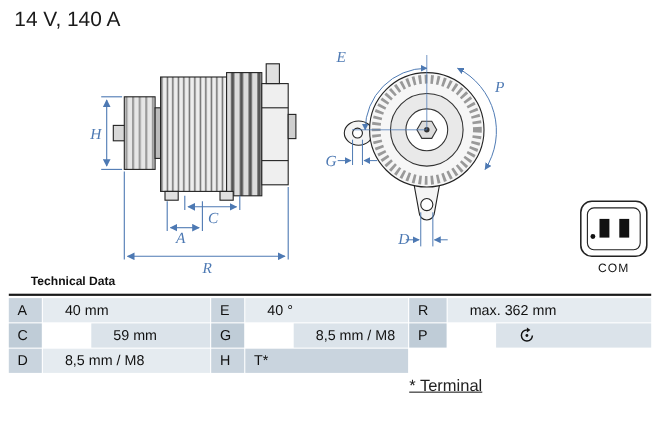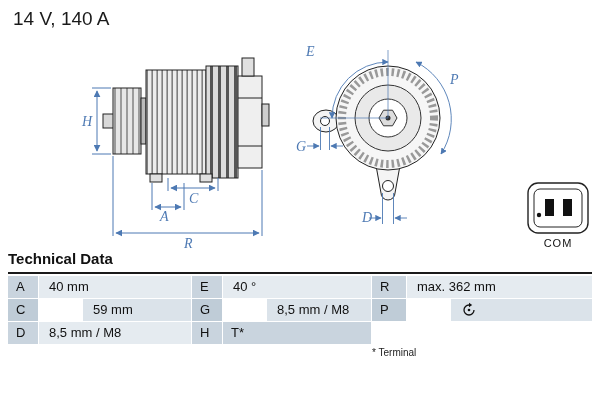--- a/index.html
+++ b/index.html
@@ -3,31 +3,31 @@
 <meta charset="utf-8">
 <style>
   html,body{margin:0;padding:0;}
   body{
     width:600px;height:400px;background:#ffffff;position:relative;overflow:hidden;
     font-family:"Liberation Sans",sans-serif;color:#111;
   }
   .rating{position:absolute;top:8px;left:13px;font-size:19px;color:#1a1a1a;}
   .drawing{position:absolute;top:0;left:0;}
   .tech{position:absolute;top:250px;left:8px;width:584px;}
-  .tech-title{font-size:15px;font-weight:bold;margin:0 0 5px 0;color:#111;}
+  .tech-title{font-size:11px;font-weight:bold;margin:0 0 5px 20px;color:#111;}
   .tbl{border-top:2px solid #1a1a1a;padding-top:2px;}
   .trow{display:grid;grid-template-columns:30px 152px 30px 148px 34px 1fr;column-gap:1px;height:22px;margin-bottom:1px;}
   .cell{font-size:13px;line-height:22px;white-space:nowrap;overflow:hidden;}
   .k{padding-left:8px;}
-  .v{padding-left:10px;display:flex;align-items:center;}
+  .v{padding-left:20px;display:flex;align-items:center;}
   .r0 .k,.r2 .k{background:#c9d4de;}
   .r0 .v,.r2 .v{background:#e5ebf0;}
   .r1 .k{background:#bfccd7;}
   .r1 .v{background:#dbe3ea;margin-left:44px;}
-  .footnote{font-size:10px;margin:3px 0 0 364px;color:#222;}
+  .footnote{font-size:15px;margin:3px 0 0 364px;color:#222;text-decoration:underline;}
   .rot svg{display:block;}
   .dimtext{font-family:"Liberation Serif",serif;font-style:italic;font-size:14px;fill:#4d79b3;}
   .comtext{font-family:"Liberation Sans",sans-serif;font-size:11px;fill:#111;letter-spacing:1px;}
 </style>
 </head>
 <body>
 
 <div class="rating">14 V, 140 A</div>
 
 <svg class="drawing" width="600" height="252" viewBox="0 0 600 252">

